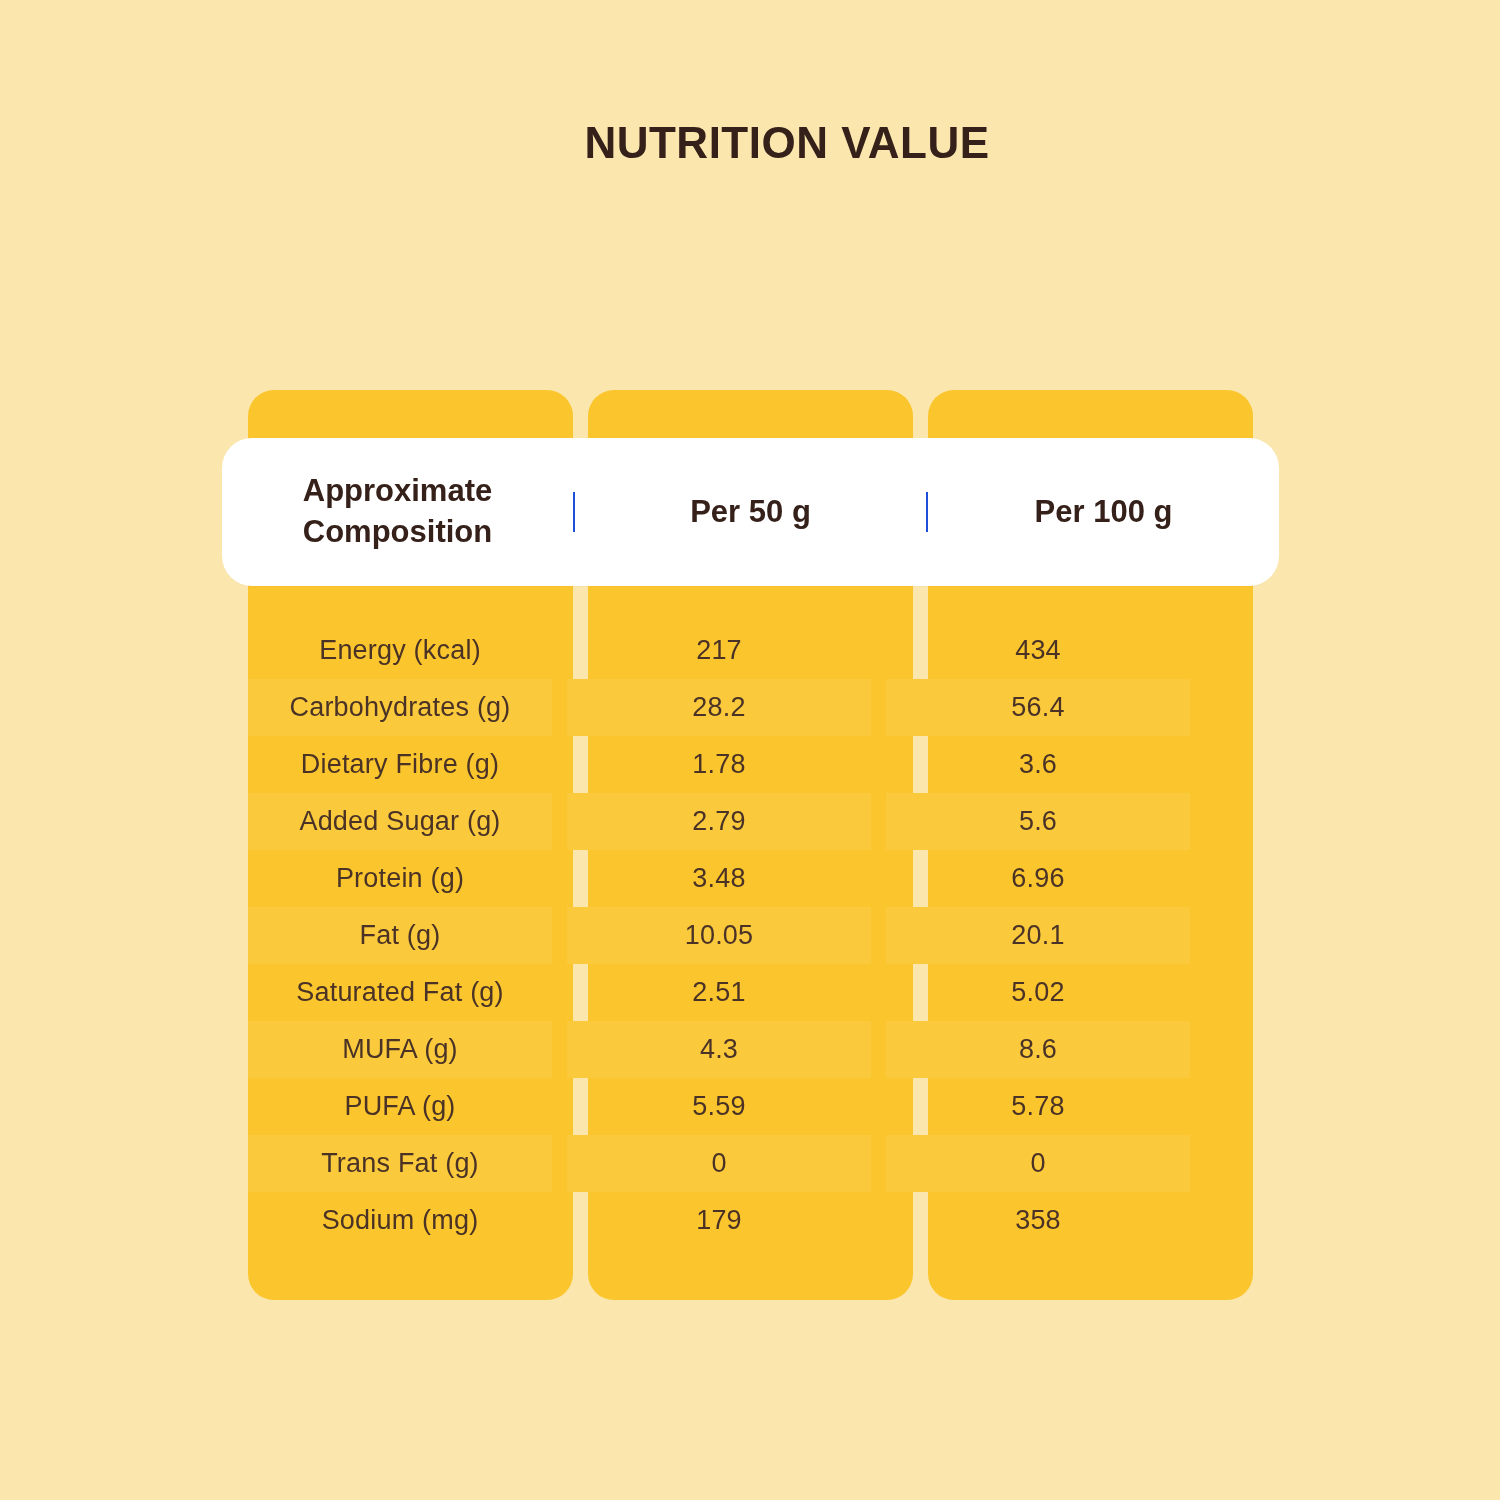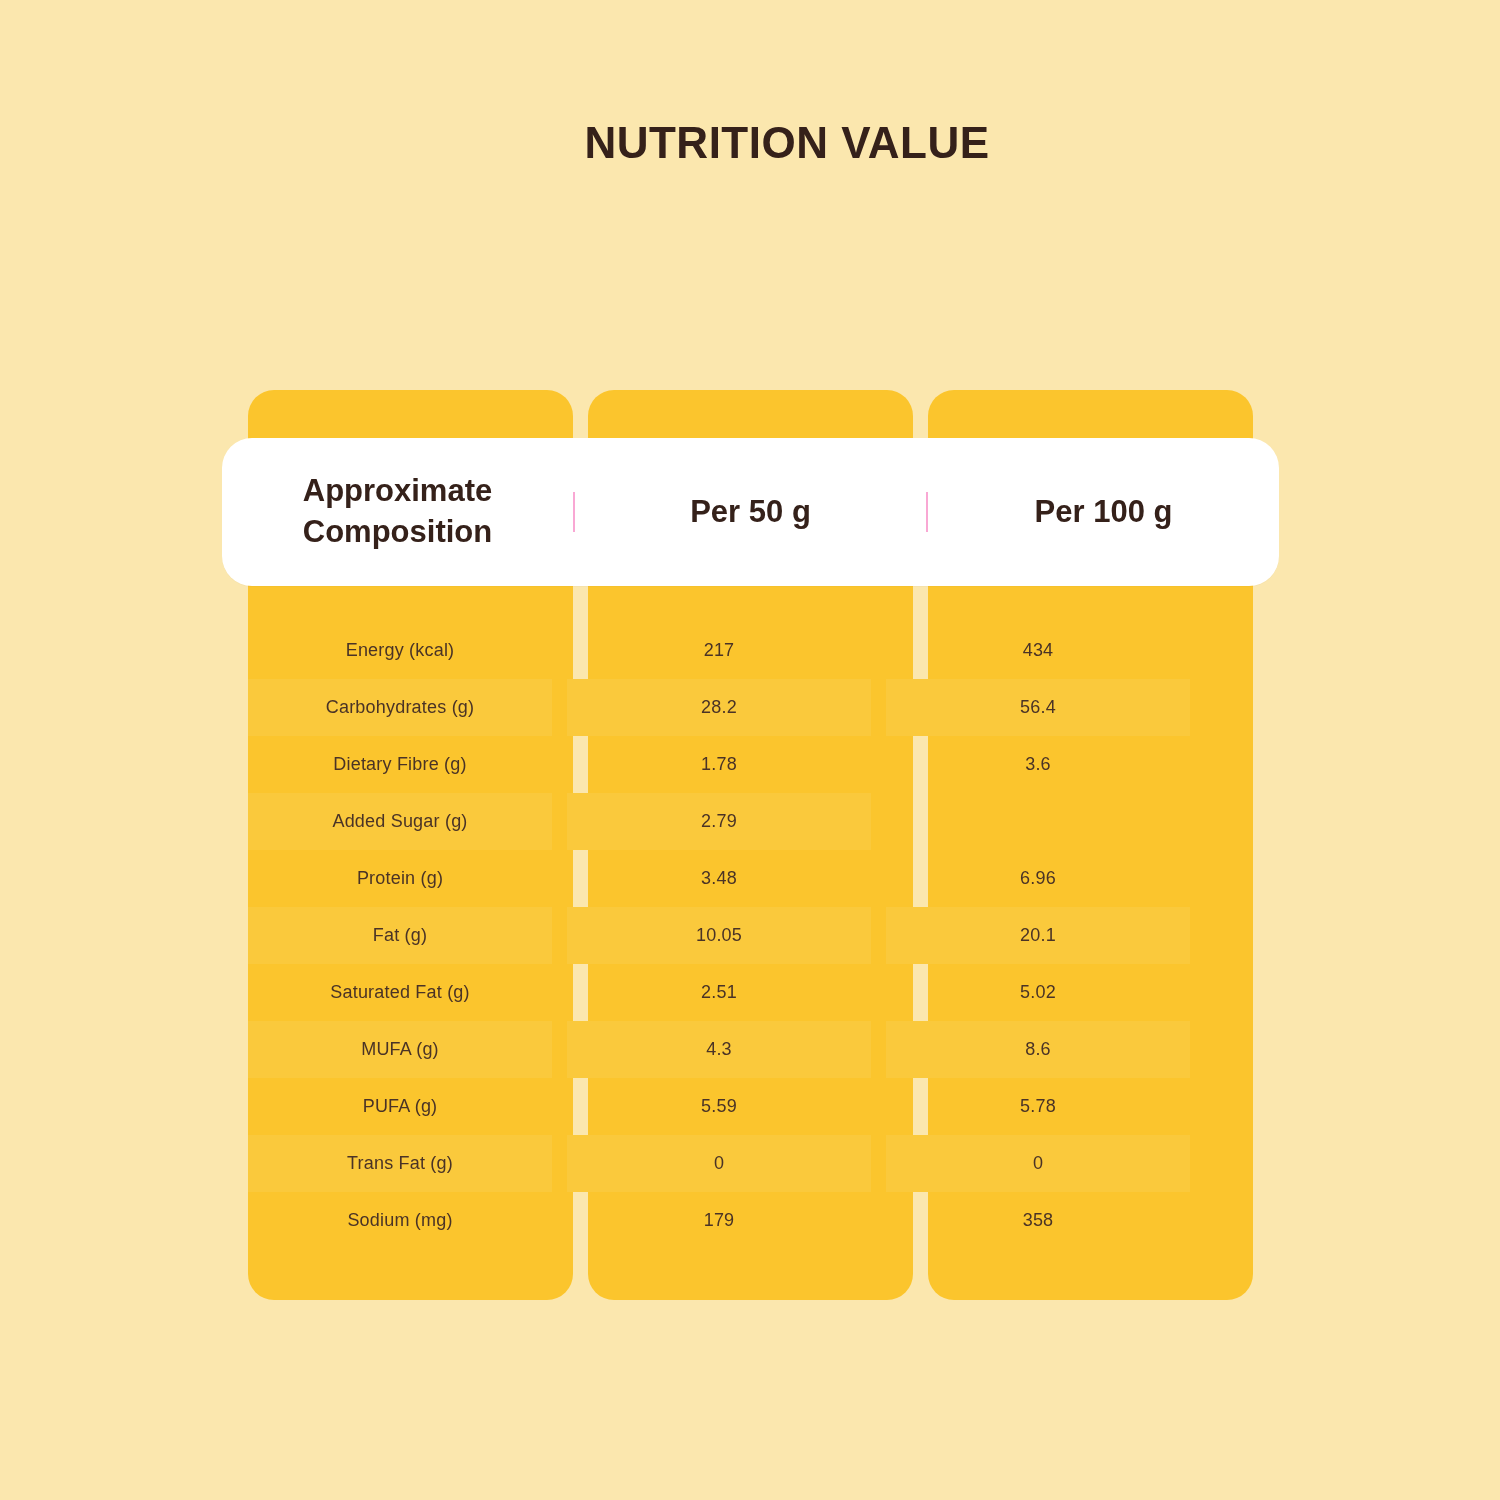--- a/index.html
+++ b/index.html
@@ -76,41 +76,41 @@
     flex: 1 1 0;
     text-align: center;
     color: #35211A;
     font-size: 31px;
     font-weight: bold;
     line-height: 1.32;
     padding: 0 18px;
     box-sizing: border-box;
   }
   .hcell + .hcell {
-    border-left: 2px solid #f9a8d4;
+    border-left: 2px solid #1d4ed8;
   }
 
   
   .rows {
     position: absolute;
     left: 0;
     top: 232px;
     width: 1005px;
   }
   .row {
     display: flex;
     gap: 15px;
     height: 57px;
   }
   .cell {
     width: 304px;
     display: flex;
     align-items: center;
     justify-content: center;
-    font-size: 18px;
+    font-size: 27px;
     color: #4A3326;
     letter-spacing: 0.2px;
   }
   .row.alt .cell {
     background: #FAC93C;
   }
   .row .cell.c1 { border-radius: 0; }
 </style>
 </head>
 <body>
@@ -149,20 +149,21 @@
 
       <div class="row">
         <div class="cell c1">Dietary Fibre (g)</div>
         <div class="cell">1.78</div>
         <div class="cell">3.6</div>
       </div>
 
       <div class="row alt">
         <div class="cell c1">Added Sugar (g)</div>
         <div class="cell">2.79</div>
+        <div class="cell">5.6</div>
       </div>
 
       <div class="row">
         <div class="cell c1">Protein (g)</div>
         <div class="cell">3.48</div>
         <div class="cell">6.96</div>
       </div>
 
       <div class="row alt">
         <div class="cell c1">Fat (g)</div>

